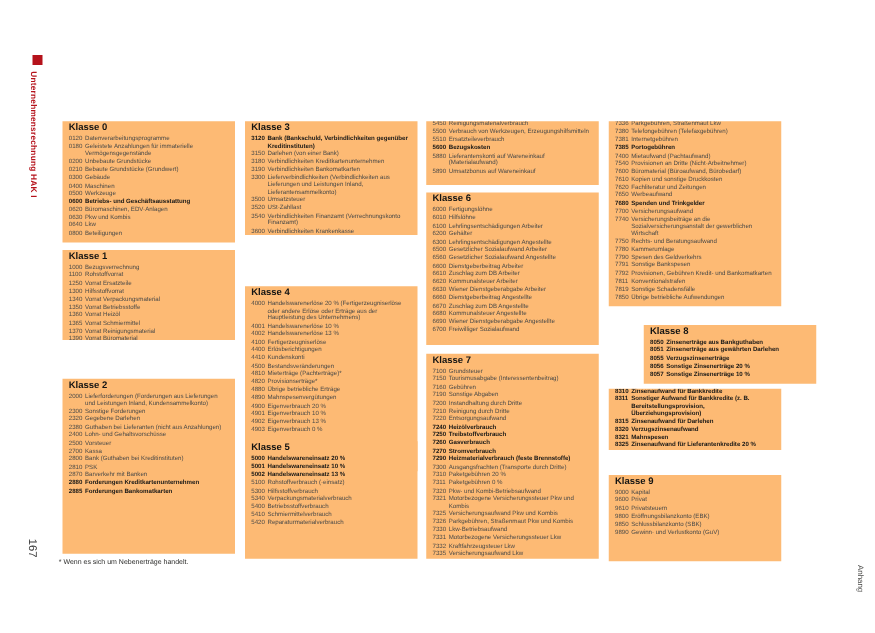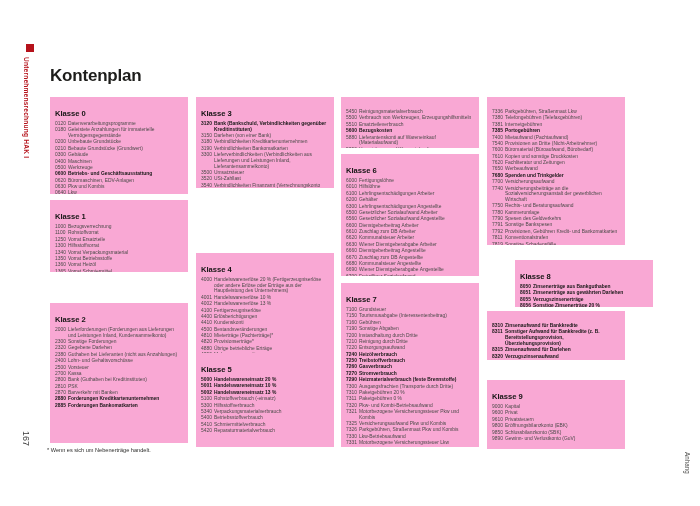--- a/index.html
+++ b/index.html
@@ -1,20 +1,20 @@
 <!DOCTYPE html>
 <html><head>
 <meta charset="utf-8">
 <style>
   html,body{margin:0;padding:0;background:#ffffff;}
   .page{position:relative;width:700px;height:506px;background:#ffffff;overflow:hidden;
         font-family:"Liberation Sans",sans-serif;}
   .page-title{position:absolute;left:50px;top:66px;margin:0;font-size:17px;font-weight:bold;
         letter-spacing:-0.2px;color:#1d1d1b;}
-  .box{position:absolute;width:138px;background:#f9a8d4;padding:12px 5px;box-sizing:border-box;
+  .box{position:absolute;width:138px;background:#fdba74;padding:0 5px;box-sizing:border-box;
         overflow:hidden;}
   .sec-header{font-weight:bold;font-size:7.6px;color:#141413;margin:0 0 3px 0;}
   .item{display:flex;font-size:4.9px;line-height:1.16;color:#4a4a48;margin-bottom:0.7px;}
   .item .num{flex:0 0 13px;width:13px;}
   .item .txt{flex:1;}
   .item.bold{font-weight:bold;color:#171716;}
   .red-square{position:absolute;left:26px;top:44px;width:8px;height:8px;background:#b5121b;}
   .v{writing-mode:vertical-rl;}
   .book-title{position:absolute;left:23px;top:57px;height:190px;font-size:6.6px;font-weight:bold;
         color:#b5121b;letter-spacing:0.2px;}
@@ -25,21 +25,20 @@
 </head>
 <body>
 
 <div class="page">
 
   <div class="red-square"></div>
   <div class="book-title v">Unternehmensrechnung HAK I</div>
   <div class="page-number v">167</div>
   <div class="side-right v">Anhang</div>
 
-  <h1 class="page-title">Kontenplan</h1>
 
   <div class="box" style="left:50px;top:97px;height:97px;">
       <div class="sec-header">Klasse 0</div>
       <div class="item">
         <span class="num">0120</span>
         <span class="txt">Datenverarbeitungsprogramme</span>
       </div>
       <div class="item">
         <span class="num">0180</span>
         <span class="txt">Geleistete Anzahlungen für immaterielle Vermögensgegenstände</span>
@@ -236,21 +235,21 @@
       </div>
       <div class="item">
         <span class="num">3800</span>
         <span class="txt">Sonstige Verbindlichkeiten</span>
       </div>
       <div class="item">
         <span class="num">3850</span>
         <span class="txt">Verbindlichkeiten gegen Mitarbeiter aus der Bezugsverrechnung</span>
       </div>
     </div>
-  <div class="box" style="left:196px;top:229px;height:148px;margin-top:24px;">
+  <div class="box" style="left:196px;top:229px;height:148px;">
       <div class="sec-header">Klasse 4</div>
       <div class="item">
         <span class="num">4000</span>
         <span class="txt">Handelswarenerlöse 20 % (Fertigerzeugniserlöse oder andere Erlöse oder Erträge aus der Hauptleistung des Unternehmens)</span>
       </div>
       <div class="item">
         <span class="num">4001</span>
         <span class="txt">Handelswarenerlöse 10 %</span>
       </div>
       <div class="item">

